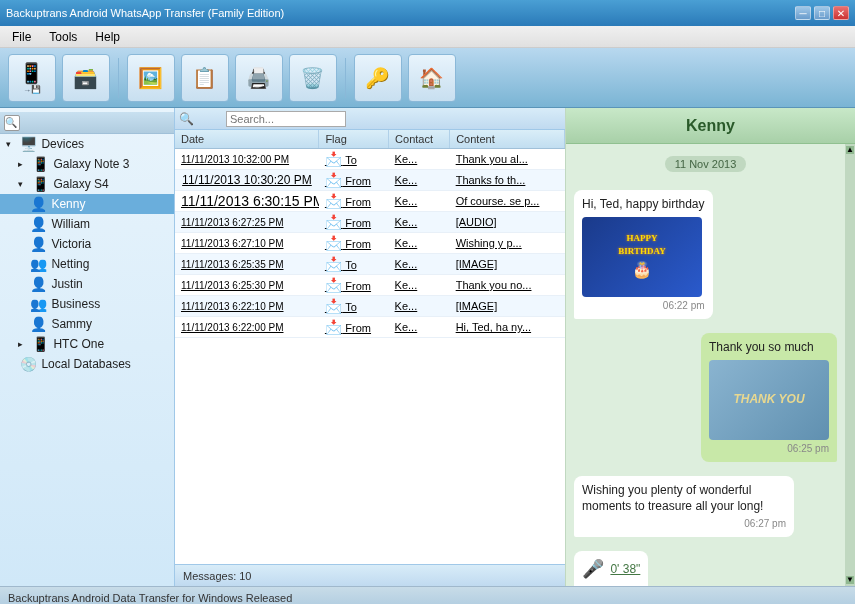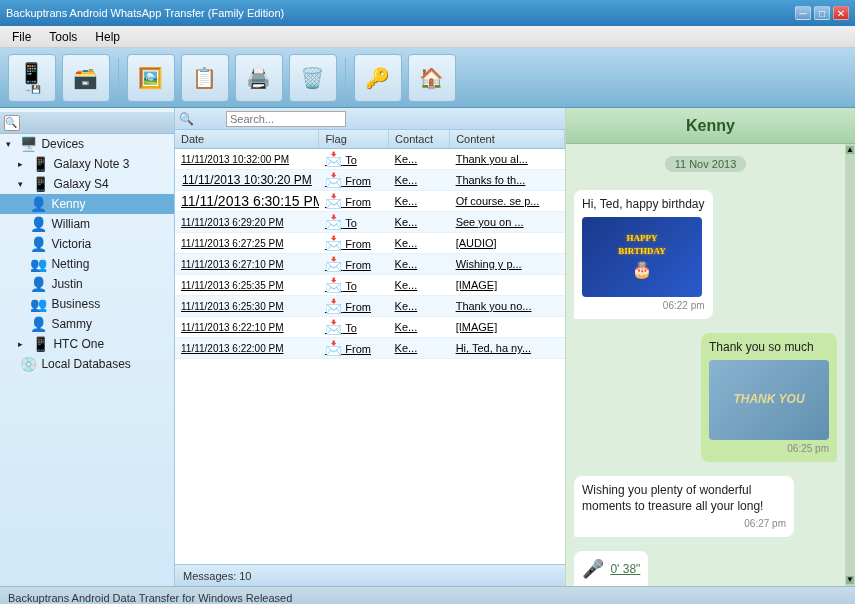--- a/index.html
+++ b/index.html
@@ -420,26 +420,20 @@
       <td>Ke...</td>
       <td style="max-width:130px;overflow:hidden;text-overflow:ellipsis;">Thanks fo th...</td>
     </tr>
             <tr>
       <td style="font-size:14px;margin-top:31px;">11/11/2013 6:30:15 PM</td>
       <td><span style="font-size:14px;color:#e8a000;">📩</span> From</td>
       <td>Ke...</td>
       <td style="max-width:130px;overflow:hidden;text-overflow:ellipsis;">Of course. se p...</td>
     </tr>
             <tr>
-      <td style="font-size:10px;">11/11/2013 6:29:20 PM</td>
-      <td><span style="font-size:14px;color:#e8a000;">📩</span> To</td>
-      <td>Ke...</td>
-      <td style="max-width:130px;overflow:hidden;text-overflow:ellipsis;">See you on ...</td>
-    </tr>
-            <tr>
       <td style="font-size:10px;">11/11/2013 6:27:25 PM</td>
       <td><span style="font-size:14px;color:#e8a000;">📩</span> From</td>
       <td>Ke...</td>
       <td style="max-width:130px;overflow:hidden;text-overflow:ellipsis;">[AUDIO]</td>
     </tr>
             <tr>
       <td style="font-size:10px;">11/11/2013 6:27:10 PM</td>
       <td><span style="font-size:14px;color:#e8a000;">📩</span> From</td>
       <td>Ke...</td>
       <td style="max-width:130px;overflow:hidden;text-overflow:ellipsis;">Wishing y p...</td>

